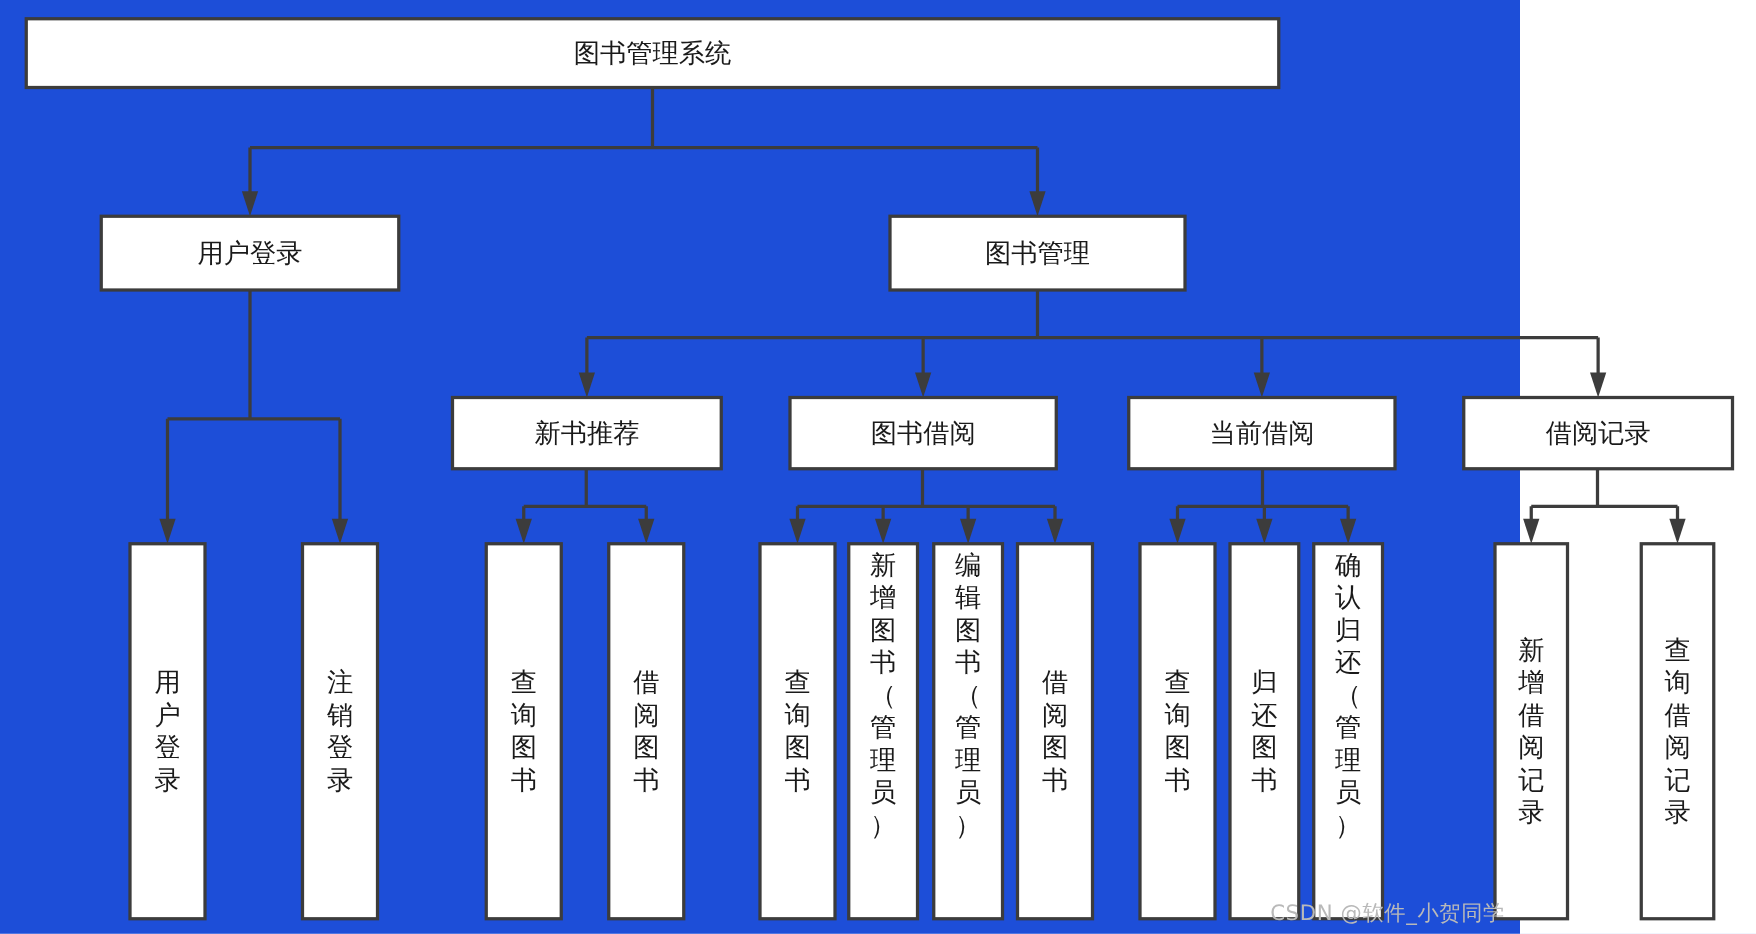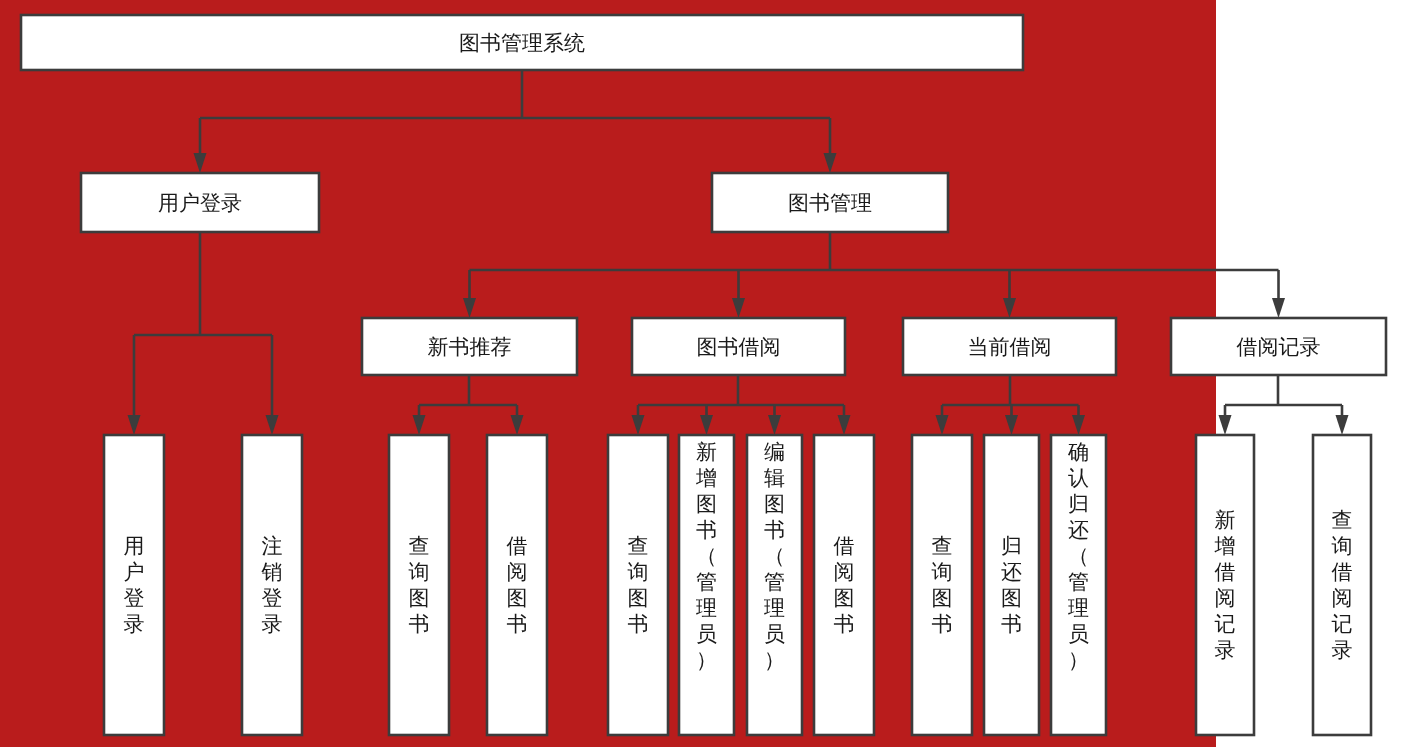--- a/index.html
+++ b/index.html
@@ -10,21 +10,21 @@
   body {
     width: 1405px;
     height: 747px;
     font-family: "DejaVu Sans", "Liberation Sans", sans-serif;
     overflow: hidden;
   }
   #diagram-root {
     position: relative;
     width: 1216px;
     height: 747px;
-    background: #b91c1c;
+    background: #1d4ed8;
     text-align: right;
   }
   svg.diagram-canvas {
     position: absolute;
     top: 0;
     left: 0;
     width: 1405px;
     height: 747px;
     display: block;
   }
@@ -217,13 +217,14 @@
         <g>
           <rect x="1196" y="435" width="58" height="300" class="node-box"></rect>
           <text x="1225" y="527" class="node-label-v"><tspan x="1225" dy="0">新</tspan><tspan x="1225" dy="26">增</tspan><tspan x="1225" dy="26">借</tspan><tspan x="1225" dy="26">阅</tspan><tspan x="1225" dy="26">记</tspan><tspan x="1225" dy="26">录</tspan></text>
         </g>
         <g>
           <rect x="1313" y="435" width="58" height="300" class="node-box"></rect>
           <text x="1342" y="527" class="node-label-v"><tspan x="1342" dy="0">查</tspan><tspan x="1342" dy="26">询</tspan><tspan x="1342" dy="26">借</tspan><tspan x="1342" dy="26">阅</tspan><tspan x="1342" dy="26">记</tspan><tspan x="1342" dy="26">录</tspan></text>
         </g>
       </g>
   </svg>
+  <div class="watermark-text">CSDN @软件_小贺同学</div>
 </div>
 
 </body></html>

